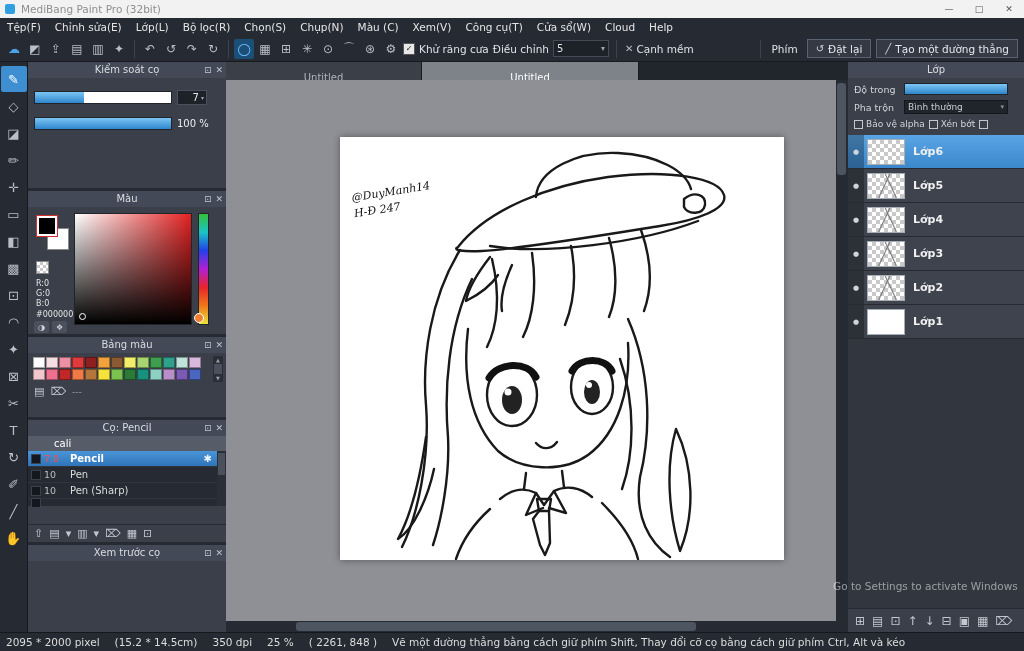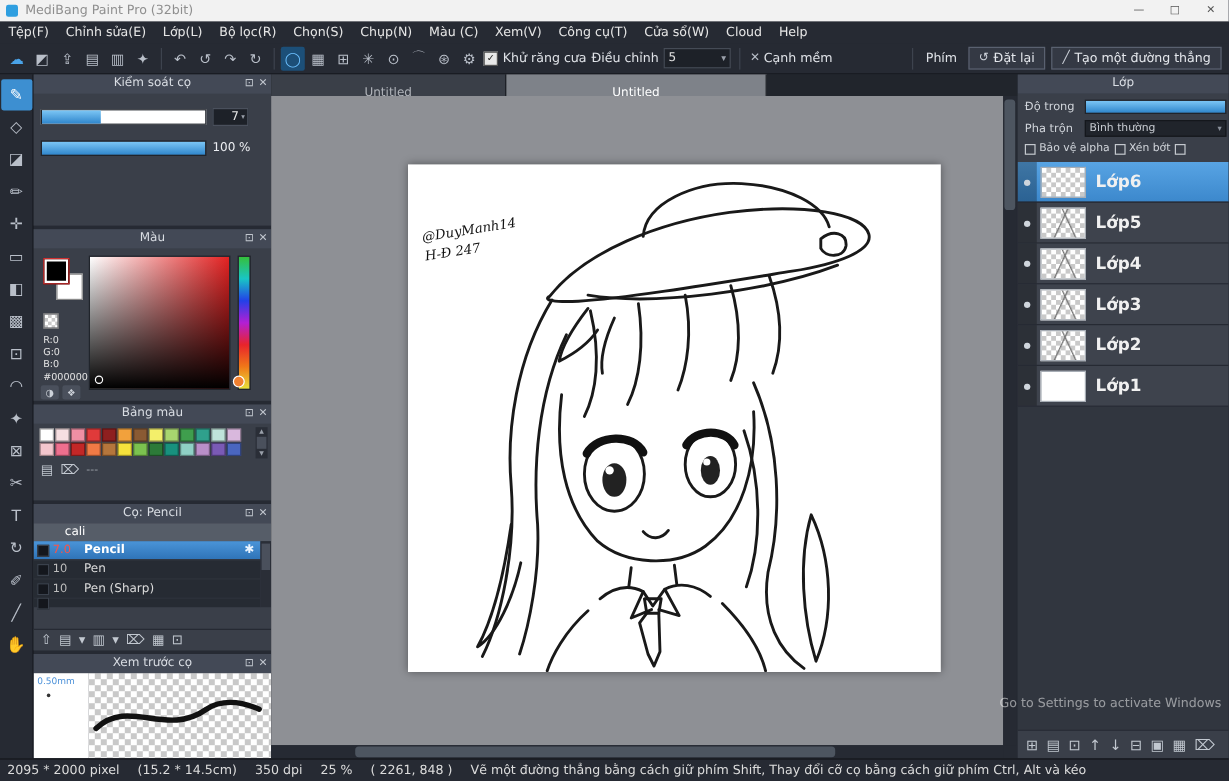--- a/index.html
+++ b/index.html
@@ -114,37 +114,37 @@
   #white-canvas{position:absolute;left:114px;top:57px;width:444px;height:423px;background:#fff;box-shadow:0 0 7px rgba(0,0,0,.4);}
   #vscroll{position:absolute;left:836px;top:80px;width:11px;height:541px;background:#262a33;}
   .vthumb{position:absolute;left:1px;top:3px;width:9px;height:92px;background:#4d5560;border-radius:3px;}
   #hscroll{position:absolute;left:226px;top:621px;width:610px;height:11px;background:#262a33;}
   .hthumb{position:absolute;left:70px;top:1px;width:400px;height:9px;background:#4d5560;border-radius:3px;}
   #scorner{position:absolute;left:836px;top:621px;width:12px;height:11px;background:#262a33;}
 
   
   #layers-panel{position:absolute;left:848px;top:62px;width:176px;height:570px;background:#31363f;overflow:hidden;}
   .lp-controls{background:#3a3f49;padding:5px 0 4px 0;}
-  .lrow{display:flex;align-items:center;margin:0 2px 5px 6px;}
+  .lrow{display:flex;align-items:center;margin:0 16px 5px 6px;}
   .llabel{width:50px;font-size:9.5px;color:#d0d4da;flex:none;}
   .lslider{flex:1;height:12px;border:1px solid #20242b;background:linear-gradient(#7cc6f5,#2f86cc);}
   .lselect{flex:1;height:14px;background:#20242b;border:1px solid #14171c;display:flex;align-items:center;padding:0 3px;font-size:9px;color:#c8ccd2;}
   .lselect .arrow{margin-left:auto;font-size:7px;color:#8a909a;}
   .lchecks{display:flex;align-items:center;gap:4px;margin:0 0 2px 6px;white-space:nowrap;}
   .lcbx{width:9px;height:9px;border:1px solid #c4c8ce;background:transparent;flex:none;}
   .lcheck{display:flex;align-items:center;gap:3px;font-size:9px;color:#d0d4da;}
   .llist{background:#262a33;}
   .layer-row{height:34px;display:flex;align-items:center;background:#3e434d;border-bottom:1px solid #262a33;}
   .layer-row.selected{background:linear-gradient(#58a4e4,#3c88cc);}
   .eye{width:16px;height:100%;background:rgba(0,0,0,.28);display:flex;align-items:center;justify-content:center;color:#cfd5dc;font-size:7px;flex:none;}
   .thumb{width:38px;height:26px;border:1px solid #a7adb5;margin-left:3px;flex:none;background:#fff;}
   .thumb[data-thumb="checker"]{background:conic-gradient(#c9c9c9 25%,#fff 0 50%,#c9c9c9 0 75%,#fff 0);background-size:8px 8px;}
   .thumb[data-thumb="sketch"]{background-image:linear-gradient(115deg,transparent 44%,#777 46%,transparent 49%),linear-gradient(65deg,transparent 58%,#777 60%,transparent 63%),conic-gradient(#c9c9c9 25%,#fff 0 50%,#c9c9c9 0 75%,#fff 0);background-size:100% 100%,100% 100%,8px 8px;}
   .thumb[data-thumb="white"]{background:#fff;}
-  .lname{margin-left:8px;font-size:14px;font-weight:bold;color:#f0f0f0;}
+  .lname{margin-left:8px;font-size:11px;font-weight:bold;color:#f0f0f0;}
   .lp-foot{position:absolute;left:0;right:0;bottom:0;height:24px;background:#3a3f49;border-top:1px solid #262a33;display:flex;align-items:center;gap:7px;padding:0 7px;}
   .lp-foot .ficon{font-size:12px;}
 
   
   #statusbar{position:absolute;left:0;top:632px;width:1024px;height:19px;background:#262a33;border-top:1px solid #14171c;display:flex;align-items:center;padding-left:6px;}
   .sfield{font-size:10.5px;color:#dcdcdc;margin-right:15px;white-space:nowrap;}
 
   
   #watermark{position:absolute;left:833px;top:580px;width:191px;z-index:60;pointer-events:none;}
   #wm1{font-size:17px;color:rgba(255,255,255,.55);}
@@ -410,31 +410,20 @@
         <span class="ficon">⊡</span>
       </div>
   </div>
 
   <div class="panel" id="p-preview">
     <div class="phead">
       <div class="ptitle">Xem trước cọ</div>
       <div class="picons">
         <span class="picon">⊡</span>
         <span class="picon">✕</span>
-      </div>
-    </div>
-    <div class="pbody">
-      <div class="pv-left">
-        <div class="pv-size">0.50mm</div>
-        <div class="dotmark"></div>
-      </div>
-      <div class="pv-right checker">
-        <svg width="148" height="40" viewBox="0 0 148 40">
-          <path d="M6,30 C34,4 64,38 98,14 C112,5 128,8 142,14" stroke="#111" stroke-width="4.5" fill="none" stroke-linecap="round"></path>
-        </svg>
       </div>
     </div>
   </div>
 </div>
 
 <div id="tabbar">
 
 <div class="ctab">Untitled</div>
     <div class="ctab selected">Untitled</div>
   </div>

